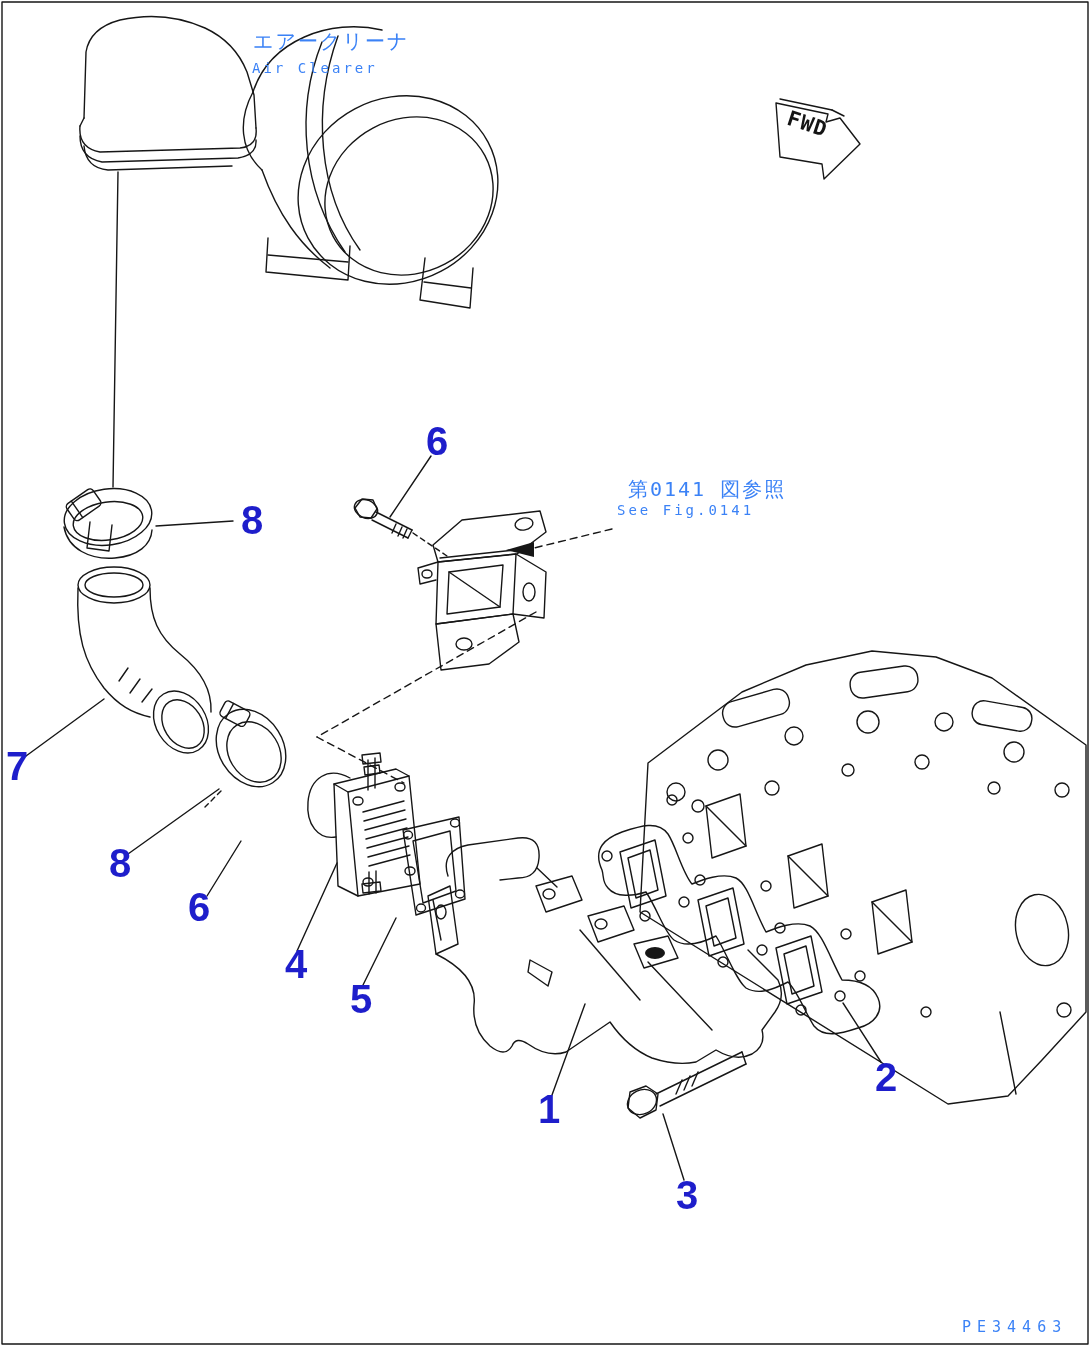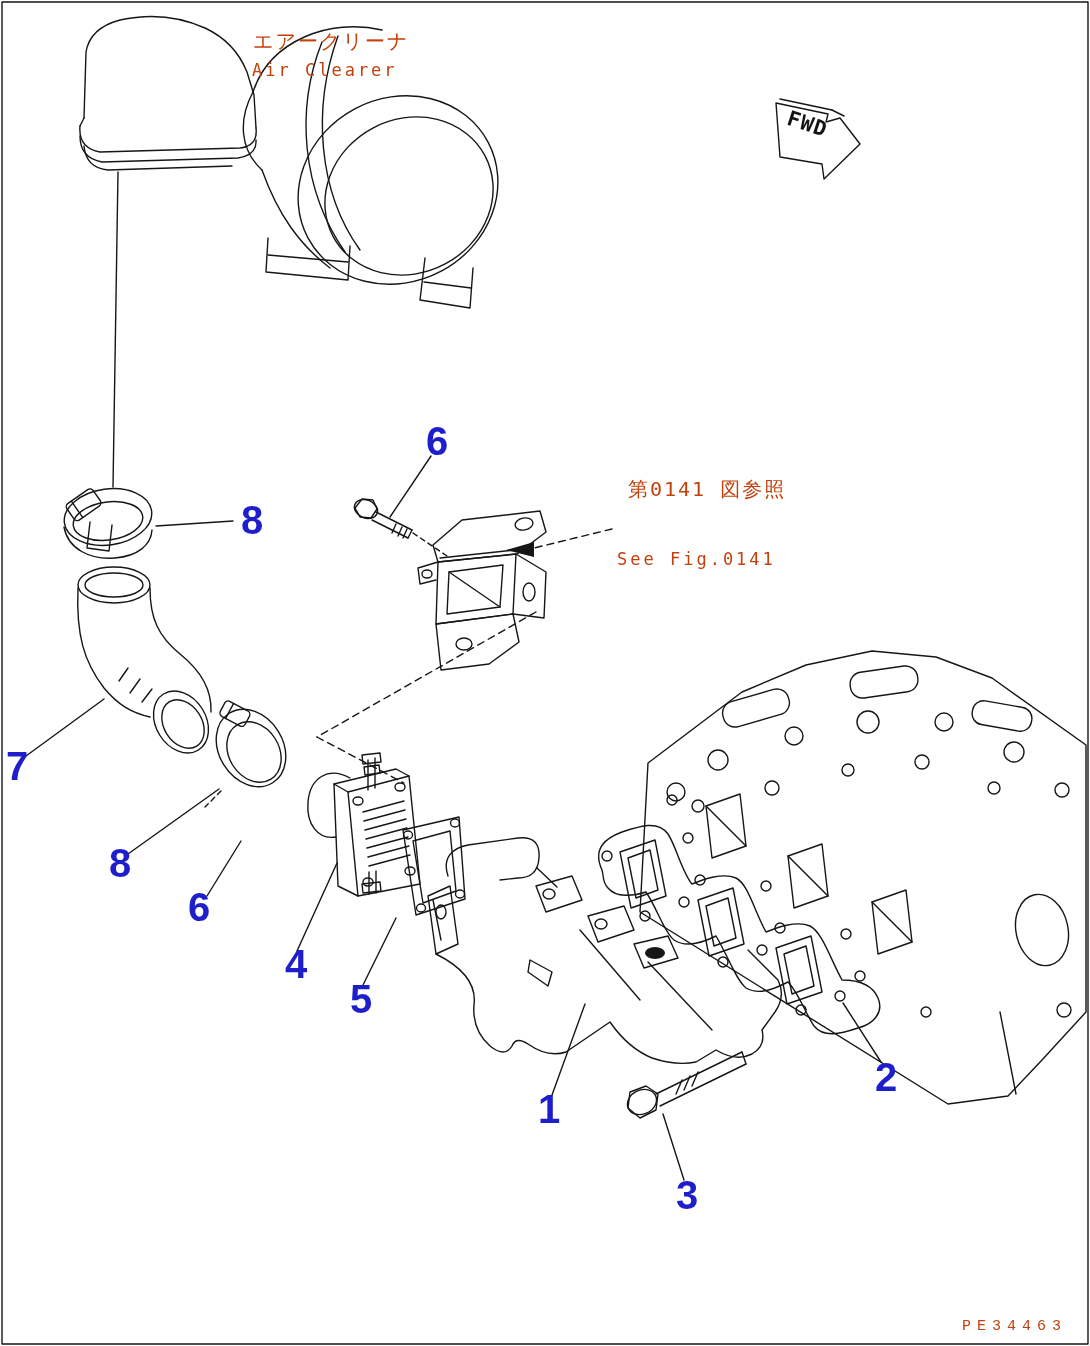--- a/index.html
+++ b/index.html
@@ -8,25 +8,25 @@
     overflow:hidden;font-family:"DejaVu Sans",sans-serif;
   }
   .art{position:absolute;left:0;top:0;}
   .art path,.art line,.art ellipse,.art circle,.art polygon,.art polyline,.art rect{
     fill:none;stroke:#161616;stroke-width:1.4;stroke-linecap:round;stroke-linejoin:round;
   }
   .art .fill{fill:#161616;stroke:none;}
   .art .dashed{stroke-dasharray:7 5;}
   .art .dashed2{stroke-dasharray:5 4;}
   .lbl{
-    position:absolute;color:#c2410c;white-space:nowrap;
+    position:absolute;color:#3b82f6;white-space:nowrap;
     font-family:"DejaVu Sans Mono","DejaVu Sans",sans-serif;
   }
   .lbl.jp{font-size:20px;letter-spacing:2px;}
-  .lbl.en{font-size:17px;letter-spacing:3px;}
+  .lbl.en{font-size:14px;letter-spacing:3px;}
   .lbl.code{font-size:15px;letter-spacing:6px;}
   .fwd{
     position:absolute;left:787px;top:112px;transform:rotate(18deg);
     font-family:"DejaVu Sans Mono","DejaVu Sans",sans-serif;
     font-size:21px;letter-spacing:1px;color:#141414;font-weight:bold;
   }
   .callout{
     position:absolute;transform:translate(-50%,-50%);
     font-family:"Liberation Sans","DejaVu Sans",sans-serif;
     font-weight:bold;font-size:40px;color:#1e1ecb;line-height:1;
@@ -279,25 +279,25 @@
       <line x1="552" y1="1095" x2="585" y2="1004"></line>
       <line x1="881" y1="1062" x2="843" y2="1003"></line>
       <line x1="684" y1="1180" x2="663" y2="1114"></line>
     </g>
   </svg>
 
   <div class="lbl jp" style="left:253px;top:28px;">エアークリーナ</div>
   <div class="lbl en" style="left:252px;top:60px;">Air Clearer</div>
 
   <div class="lbl jp" style="left:628px;top:476px;">第0141 図参照</div>
-  <div class="lbl en" style="left:617px;top:549px;">See Fig.0141</div>
+  <div class="lbl en" style="left:617px;top:502px;">See Fig.0141</div>
 
   <div class="fwd">FWD</div>
 
-  <div class="lbl code" style="left:962px;top:1318px;font-family:Liberation Mono, monospace;">PE34463</div>
+  <div class="lbl code" style="left:962px;top:1318px;">PE34463</div>
 
   <div class="callout" style="left:437px;top:441px;">6</div>
   <div class="callout" style="left:252px;top:520px;">8</div>
   <div class="callout" style="left:17px;top:766px;">7</div>
   <div class="callout" style="left:120px;top:863px;">8</div>
   <div class="callout" style="left:199px;top:907px;">6</div>
   <div class="callout" style="left:296px;top:964px;">4</div>
   <div class="callout" style="left:361px;top:999px;">5</div>
   <div class="callout" style="left:549px;top:1109px;">1</div>
   <div class="callout" style="left:886px;top:1077px;">2</div>

